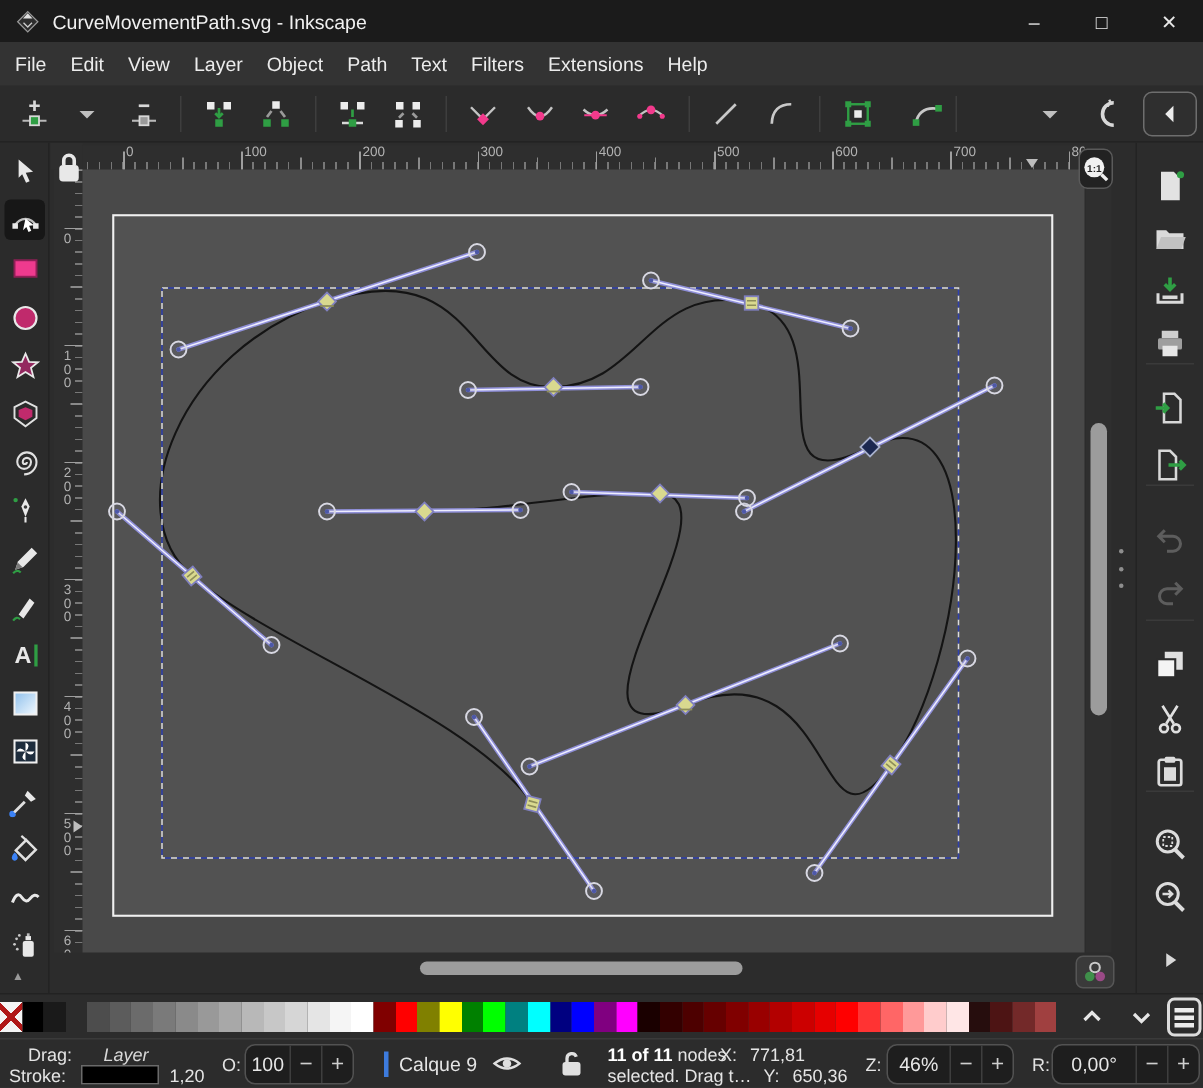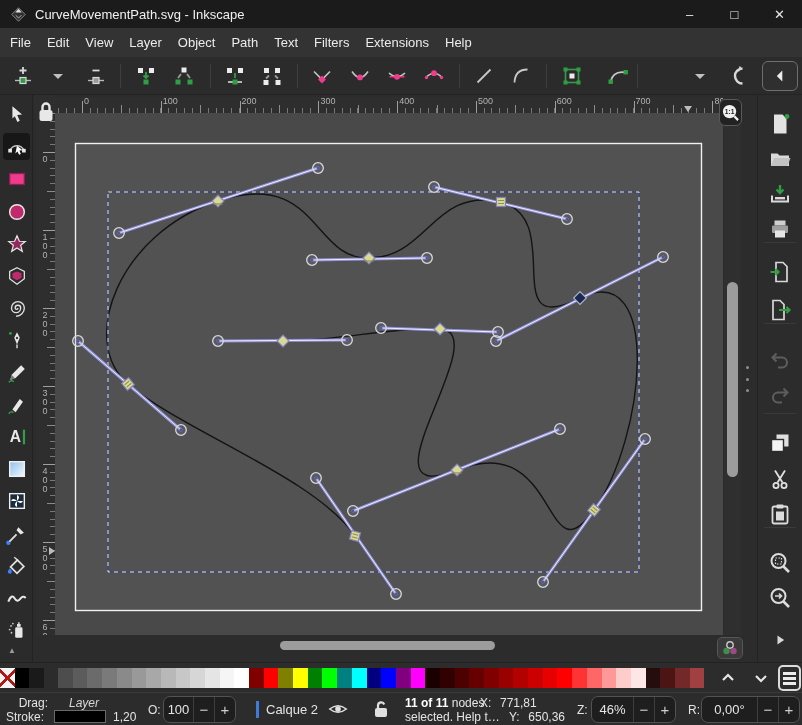--- a/index.html
+++ b/index.html
@@ -759,36 +759,36 @@
     <div class="sb-abs" style="left:113px;top:17px">1,20</div>
 
     <div class="sb-abs" style="left:148px;top:10px">O:</div>
     <div class="spin" style="left:163px;top:3px;width:73px;height:27px">
       <span class="val">100</span>
       <span class="sbtn">−</span>
       <span class="sbtn">+</span>
     </div>
 
     <div class="layer-bar"></div>
-    <div class="sb-abs" style="left:266px;top:9px;font-size:13px">Calque 2</div>
+    <div class="sb-abs" style="left:266px;top:9px;font-size:13px">Calque 9</div>
     <div class="sb-abs" style="left:328px;top:7px">
       <svg width="20" height="18" viewBox="0 0 24 20">
         <path d="M2,10 Q12,2 22,10 Q12,18 2,10 Z" fill="none" stroke="#e0e0e0" stroke-width="1.8"></path>
         <circle cx="12" cy="10" r="3.4" fill="#e0e0e0"></circle>
       </svg>
     </div>
     <div class="sb-abs" style="left:372px;top:6px">
       <svg width="18" height="20" viewBox="0 0 18 20">
         <rect x="3" y="9" width="12" height="9" rx="2" fill="#e0e0e0"></rect>
         <path d="M6,9 V6.5 a3.2,3.2 0 0 1 6.2,-1" fill="none" stroke="#e0e0e0" stroke-width="2.2"></path>
       </svg>
     </div>
 
     <div class="sb-abs" style="left:405px;top:3px"><span class="msg-bold">11 of 11</span><span> nodes</span></div>
-    <div class="sb-abs" style="left:405px;top:17px;width:96px;overflow:hidden">selected. Help t…</div>
+    <div class="sb-abs" style="left:405px;top:17px;width:96px;overflow:hidden">selected. Drag t…</div>
 
     <div class="sb-abs" style="left:480px;top:3px"><span>X:</span> <span class="xy-val">771,81</span></div>
     <div class="sb-abs" style="left:509px;top:17px"><span>Y:</span> <span class="xy-val">650,36</span></div>
 
     <div class="sb-abs" style="left:577px;top:10px">Z:</div>
     <div class="spin" style="left:591px;top:3px;width:85px;height:27px">
       <span class="val">46%</span>
       <span class="sbtn">−</span>
       <span class="sbtn">+</span>
     </div>

